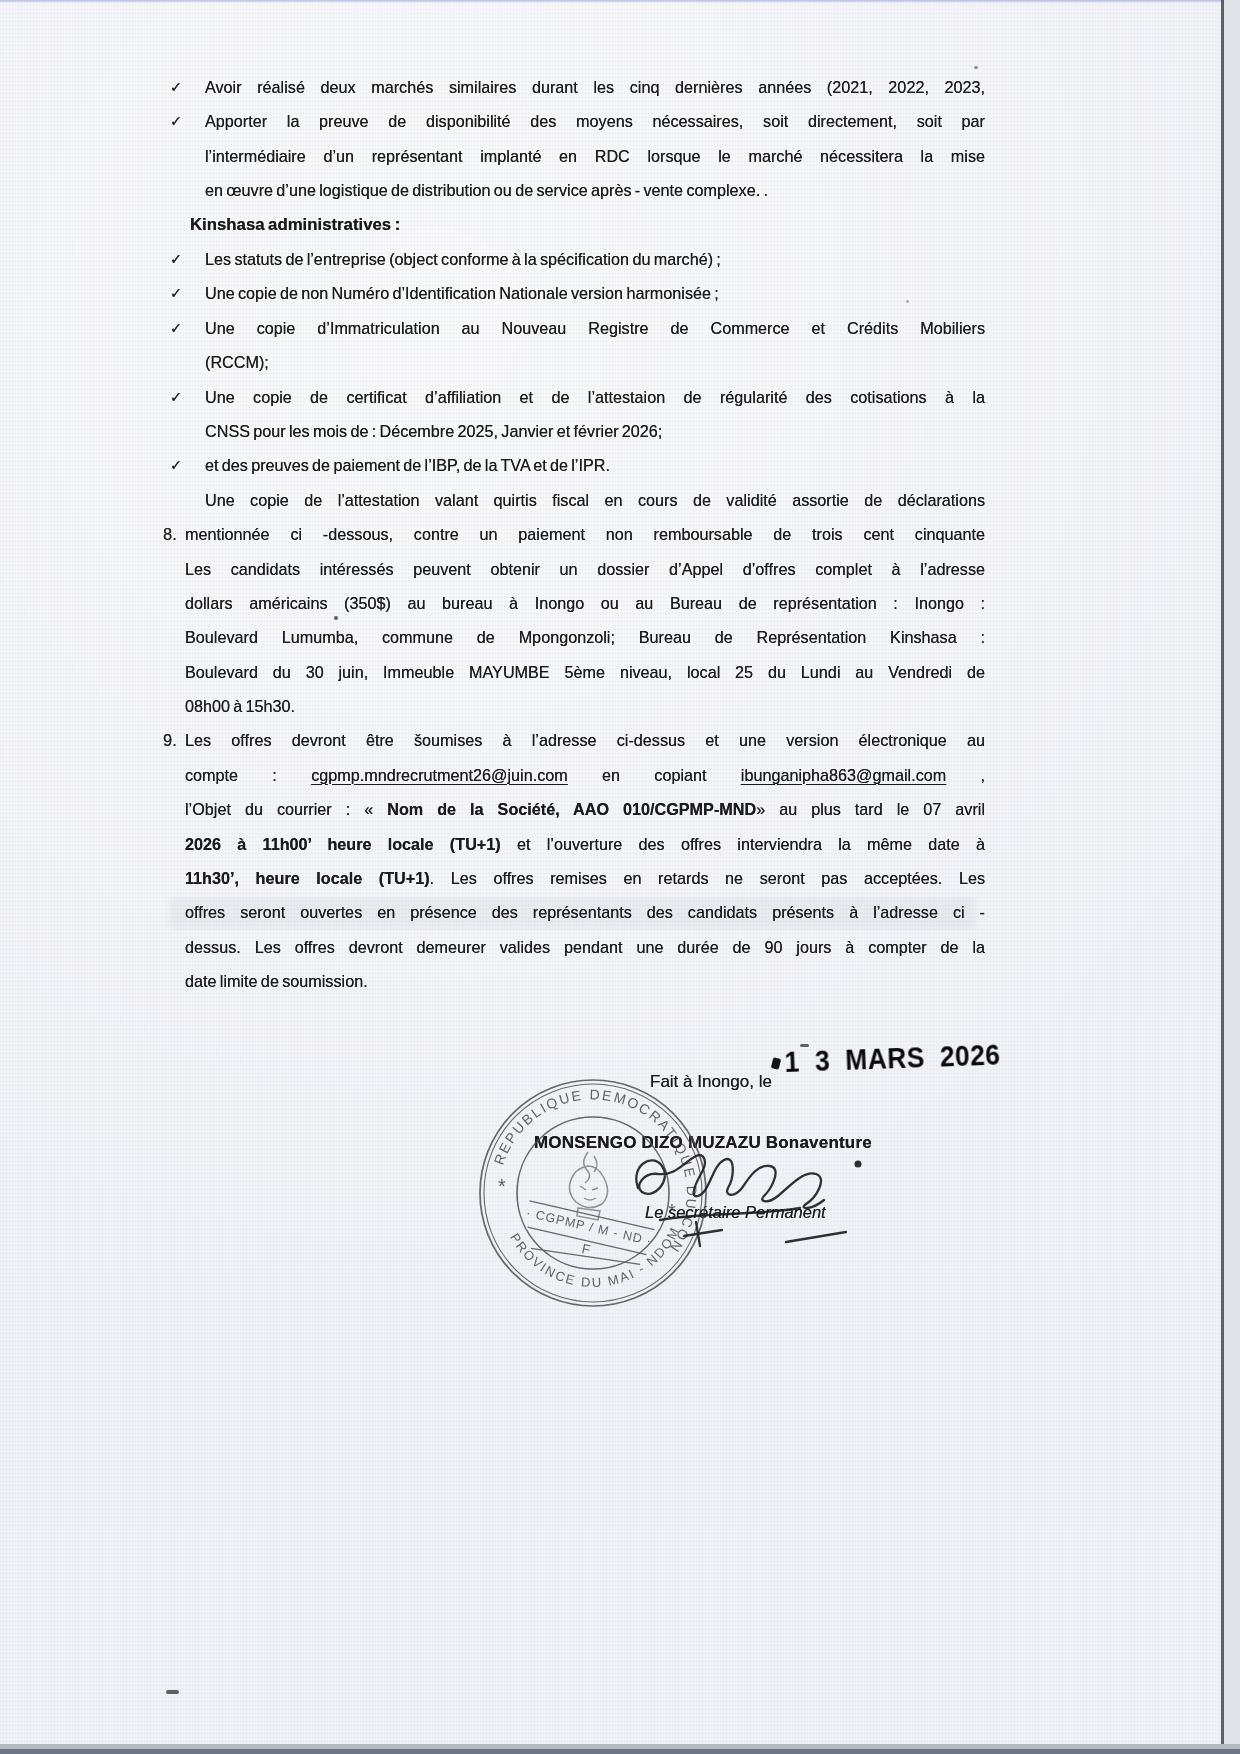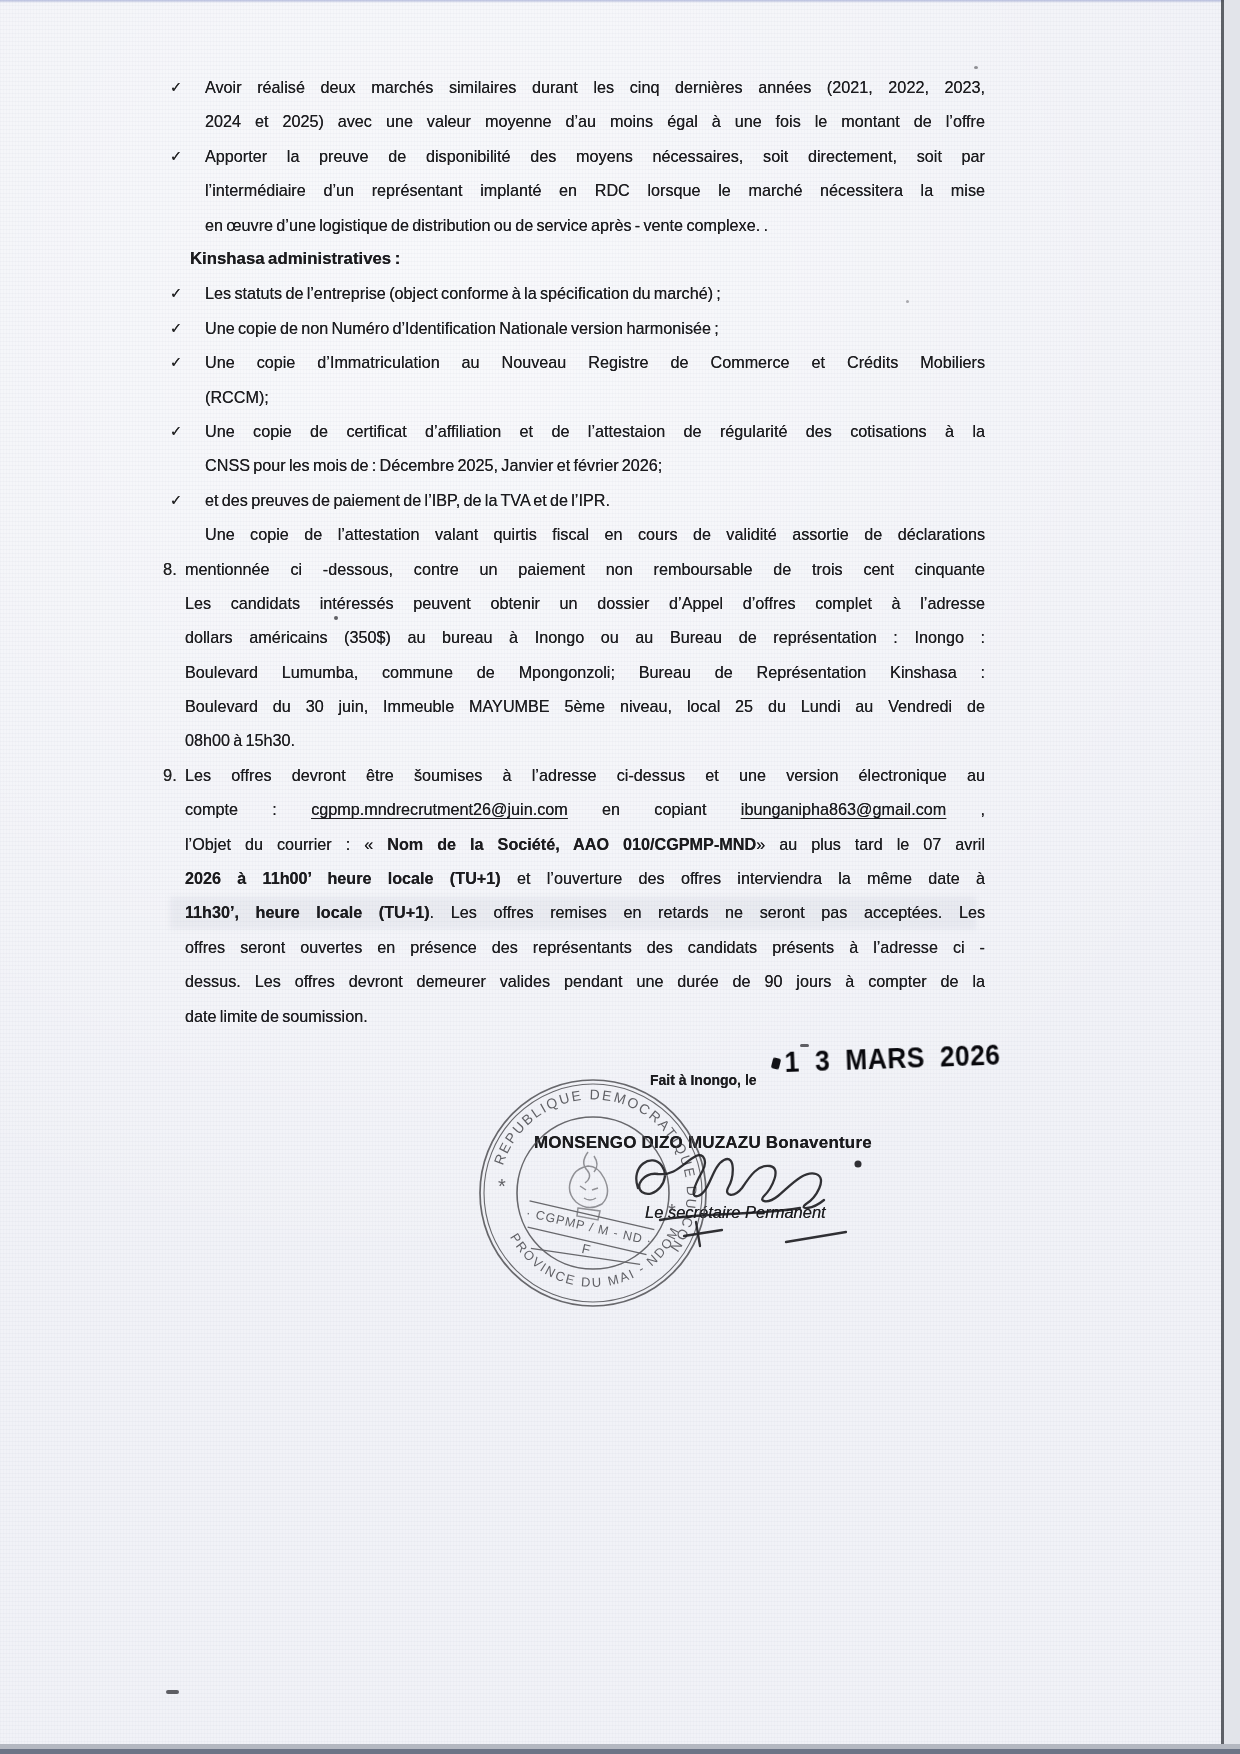--- a/index.html
+++ b/index.html
@@ -33,22 +33,22 @@
     text-align:justify;text-align-last:justify;
     word-spacing:-1.2px;overflow:hidden;
   }
   .ln.last{text-align-last:left;}
   .block.heading .ln{font-size:16.8px;}
   .b{font-weight:bold;}
   .i{}
   .u{text-decoration:underline;text-underline-offset:3px;text-decoration-thickness:1.4px;}
   .sm{filter:blur(.55px);}
   
-  .fait{position:absolute;left:650px;top:1072px;font-size:14px;
-    text-shadow:0 0 .35px rgba(25,25,28,.85);font-weight:bold;}
+  .fait{position:absolute;left:650px;top:1072px;font-size:17px;
+    text-shadow:0 0 .35px rgba(25,25,28,.85);}
   .datestamp{
     position:absolute;left:784px;top:1046px;
     font-size:28px;font-weight:bold;letter-spacing:.5px;word-spacing:8px;
     color:#0e0e12;transform:rotate(-2deg) scaleX(.94) scaleY(1.05);transform-origin:left top;
     filter:blur(.35px) contrast(1.05);
   }
   .ink-blob{position:absolute;left:772px;top:1058px;width:8px;height:11px;
     background:#121216;border-radius:2px;transform:rotate(14deg);filter:blur(.4px);}
   .sig-name{position:absolute;left:534px;top:1133px;font-size:17px;font-weight:bold;
     letter-spacing:.2px;text-shadow:0 0 .4px rgba(20,20,22,.9);}
@@ -77,21 +77,20 @@
 
 <div class="page">
   <div class="noise"></div>
   <div class="smear-band"></div>
 
   <div class="content" id="doc-content">
       <div class="block bullet">
         <span class="marker">✓</span>
         <div class="text">
           <div class="ln"><span>Avoir réalisé deux marchés  similaires durant les cinq dernières années (2021, 2022, 2023,</span></div>
-          <div class="ln"><span>2024 et 2025) avec une valeur moyenne d’au moins égal à une fois le montant de l’offre</span></div>
         </div>
       </div>
       <div class="block bullet">
         <span class="marker">✓</span>
         <div class="text">
           <div class="ln"><span>Apporter la preuve de disponibilité des moyens nécessaires, soit directement, soit par</span></div>
           <div class="ln"><span>l’intermédiaire d’un représentant implanté en RDC lorsque le marché nécessitera la mise</span></div>
           <div class="ln last"><span>en œuvre d’une logistique de distribution ou de service après - vente complexe. .</span></div>
         </div>
       </div>

